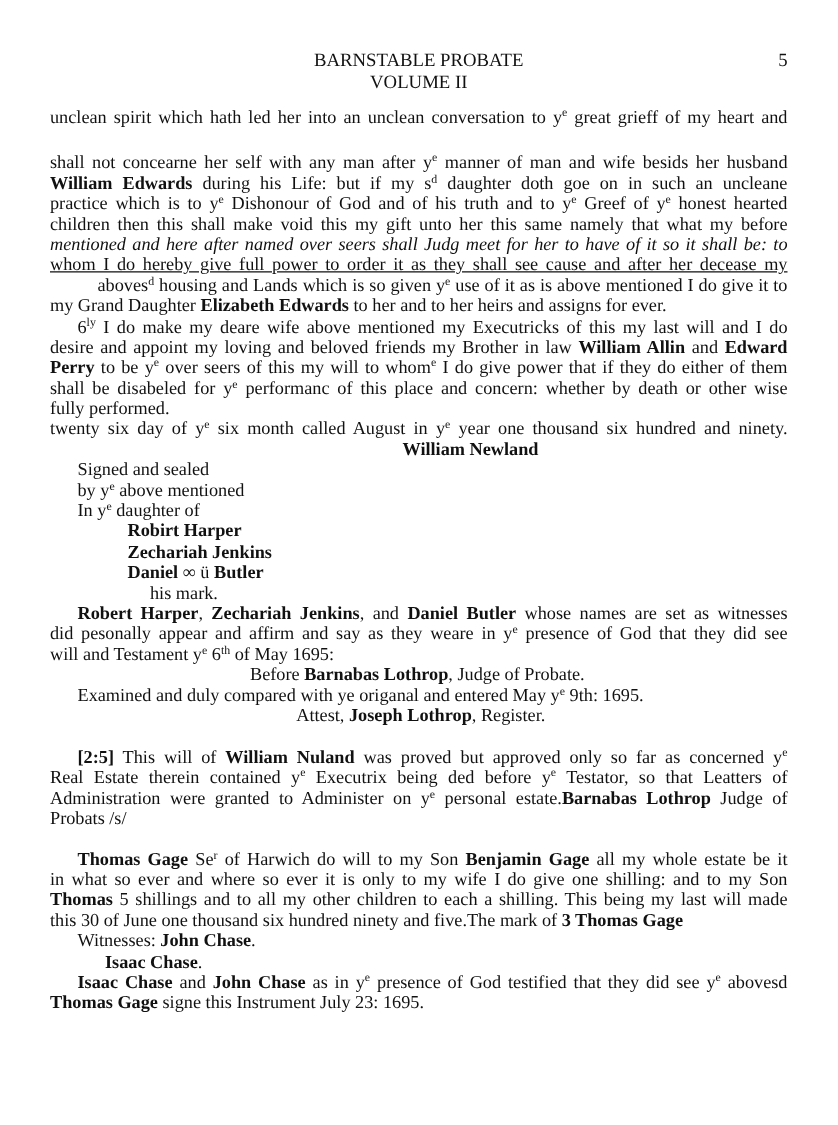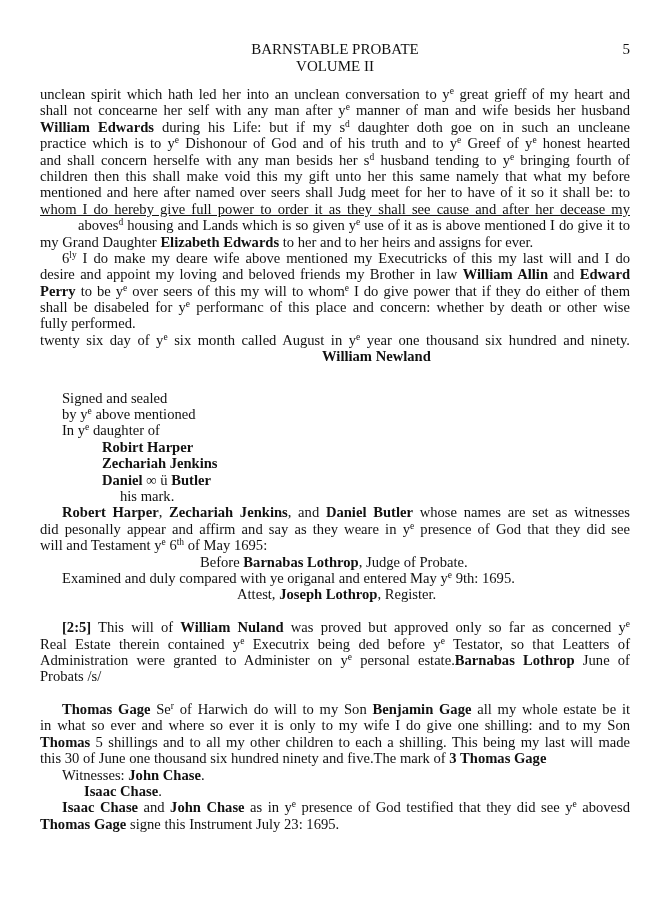--- a/index.html
+++ b/index.html
@@ -20,53 +20,52 @@
 <body>
 
 <div class="page">
   <div class="hdr">
     <div>BARNSTABLE PROBATE</div>
     <div>VOLUME II</div>
   </div>
   <div class="pnum">5</div>
   <div class="body" id="body">
       <div class="ln j" style="padding-left: 0px;"><span>unclean spirit which hath led her into an unclean conversation to y</span><sup>e</sup><span> great grieff of my heart and</span></div>
-      <div class="ln j" style="padding-left: 0px;"><span>shall not concearne her self with any man after y</span><sup>e</sup><span> manner of man and wife besids her husband</span></div>
+      <div class="ln j" style="padding-left: 0px; margin-top: 20px;"><span>shall not concearne her self with any man after y</span><sup>e</sup><span> manner of man and wife besids her husband</span></div>
       <div class="ln j" style="padding-left: 0px;"><b>William Edwards</b><span> during his Life: but if my s</span><sup>d</sup><span> daughter doth goe on in such an uncleane</span></div>
       <div class="ln j" style="padding-left: 0px;"><span>practice which is to y</span><sup>e</sup><span> Dishonour of God and of his truth and to y</span><sup>e</sup><span> Greef of y</span><sup>e</sup><span> honest hearted</span></div>
-      <div class="ln j" style="padding-left: 0px;"><span>and shall concern herselfe with any man besids her s</span><sup>d</sup><span> husband tending to y</span><sup>e</sup><span> bringing fourth of</span></div>
       <div class="ln j" style="padding-left: 0px;"><span>children then this shall make void this my gift unto her this same namely that what my before</span></div>
-      <div class="ln j" style="padding-left: 0px;"><span>mentioned and here after named over seers shall Judg meet for her to have of it so it shall be: to</span></div>
+      <div class="ln j" style="padding-left: 0px; font-style: italic;"><span>mentioned and here after named over seers shall Judg meet for her to have of it so it shall be: to</span></div>
       <div class="ln j" style="padding-left: 0px; text-decoration: underline;"><span>whom I do hereby give full power to order it as they shall see cause and after her decease my</span></div>
       <div class="ln j" style="padding-left: 0px; margin-left: 38px;"><span>aboves</span><sup>d</sup><span> housing and Lands which is so given y</span><sup>e</sup><span> use of it as is above mentioned I do give it to</span></div>
       <div class="ln" style="padding-left: 0px;"><span>my Grand Daughter </span><b>Elizabeth Edwards</b><span> to her and to her heirs and assigns for ever.</span></div>
       <div class="ln j" style="padding-left: 22px;"><span>6</span><sup>ly</sup><span> I do make my deare wife above mentioned my Executricks of this my last will and I do</span></div>
       <div class="ln j" style="padding-left: 0px;"><span>desire and appoint my loving and beloved friends my Brother in law </span><b>William Allin</b><span> and </span><b>Edward</b></div>
       <div class="ln j" style="padding-left: 0px;"><b>Perry</b><span> to be y</span><sup>e</sup><span> over seers of this my will to whom</span><sup>e</sup><span> I do give power that if they do either of them</span></div>
       <div class="ln j" style="padding-left: 0px;"><span>shall be disabeled for y</span><sup>e</sup><span> performanc of this place and concern: whether by death or other wise</span></div>
       <div class="ln" style="padding-left: 0px;"><span>fully performed.</span></div>
       <div class="ln j" style="padding-left: 0px;"><span>twenty six day of y</span><sup>e</sup><span> six month called August in y</span><sup>e</sup><span> year one thousand six hundred and ninety.</span></div>
       <div class="ln" style="padding-left: 282px;"><b>William Newland</b></div>
-      <div class="ln" style="padding-left: 22px; margin-top: 25px;"><span>Signed and sealed</span></div>
+      <div class="ln" style="padding-left: 22px;"><span>Signed and sealed</span></div>
       <div class="ln" style="padding-left: 22px;"><span>by y</span><sup>e</sup><span> above mentioned</span></div>
       <div class="ln" style="padding-left: 22px;"><span>In y</span><sup>e</sup><span> daughter of</span></div>
       <div class="ln" style="padding-left: 62px;"><b>Robirt Harper</b></div>
       <div class="ln" style="padding-left: 62px;"><b>Zechariah Jenkins</b></div>
       <div class="ln" style="padding-left: 62px;"><b>Daniel </b><span> ∞ ü </span><b> Butler</b></div>
       <div class="ln" style="padding-left: 80px;"><span>his mark.</span></div>
       <div class="ln j" style="padding-left: 22px;"><b>Robert Harper</b><span>, </span><b>Zechariah Jenkins</b><span>, and </span><b>Daniel Butler</b><span> whose names are set as witnesses</span></div>
       <div class="ln j" style="padding-left: 0px;"><span>did pesonally appear and affirm and say as they weare in y</span><sup>e</sup><span> presence of God that they did see</span></div>
       <div class="ln" style="padding-left: 0px;"><span>will and Testament y</span><sup>e</sup><span> 6</span><sup>th</sup><span> of May 1695:</span></div>
       <div class="ln" style="padding-left: 160px;"><span>Before </span><b>Barnabas Lothrop</b><span>, Judge of Probate.</span></div>
       <div class="ln" style="padding-left: 22px;"><span>Examined and duly compared with ye origanal and entered May y</span><sup>e</sup><span> 9th: 1695.</span></div>
       <div class="ln" style="padding-left: 197px;"><span>Attest, </span><b>Joseph Lothrop</b><span>, Register.</span></div>
       <div class="gap"></div>
       <div class="ln j" style="padding-left: 22px;"><b>[2:5]</b><span>  This will of </span><b>William Nuland</b><span> was proved but approved only so far as concerned y</span><sup>e</sup></div>
       <div class="ln j" style="padding-left: 0px;"><span>Real Estate therein contained y</span><sup>e</sup><span> Executrix being ded before y</span><sup>e</sup><span> Testator, so that Leatters of</span></div>
-      <div class="ln j" style="padding-left: 0px;"><span>Administration were granted to Administer on y</span><sup>e</sup><span> personal estate.</span><b>Barnabas Lothrop</b><span> June of</span></div>
+      <div class="ln j" style="padding-left: 0px;"><span>Administration were granted to Administer on y</span><sup>e</sup><span> personal estate.</span><b>Barnabas Lothrop</b><span> Judge of</span></div>
       <div class="ln" style="padding-left: 0px;"><span>Probats /s/</span></div>
       <div class="gap"></div>
       <div class="ln j" style="padding-left: 22px;"><b>Thomas Gage</b><span> Se</span><sup>r</sup><span> of Harwich do will to my Son </span><b>Benjamin Gage</b><span> all my whole estate be it</span></div>
       <div class="ln j" style="padding-left: 0px;"><span>in what so ever and where so ever it is only to my wife I do give one shilling: and to my Son</span></div>
       <div class="ln j" style="padding-left: 0px;"><b>Thomas</b><span> 5 shillings and to all my other children to each a shilling.  This being my last will made</span></div>
       <div class="ln" style="padding-left: 0px;"><span>this 30 of June one thousand six hundred ninety and five.The mark of  </span><b>3  Thomas Gage</b></div>
       <div class="ln" style="padding-left: 22px;"><span>Witnesses: </span><b>John Chase</b><span>.</span></div>
       <div class="ln" style="padding-left: 44px;"><b>Isaac Chase</b><span>.</span></div>
       <div class="ln j" style="padding-left: 22px;"><b>Isaac Chase</b><span> and </span><b>John Chase</b><span> as in y</span><sup>e</sup><span> presence of God testified that they did see y</span><sup>e</sup><span> abovesd</span></div>
       <div class="ln" style="padding-left: 0px;"><b>Thomas Gage</b><span> signe this Instrument  July 23: 1695.</span></div>

